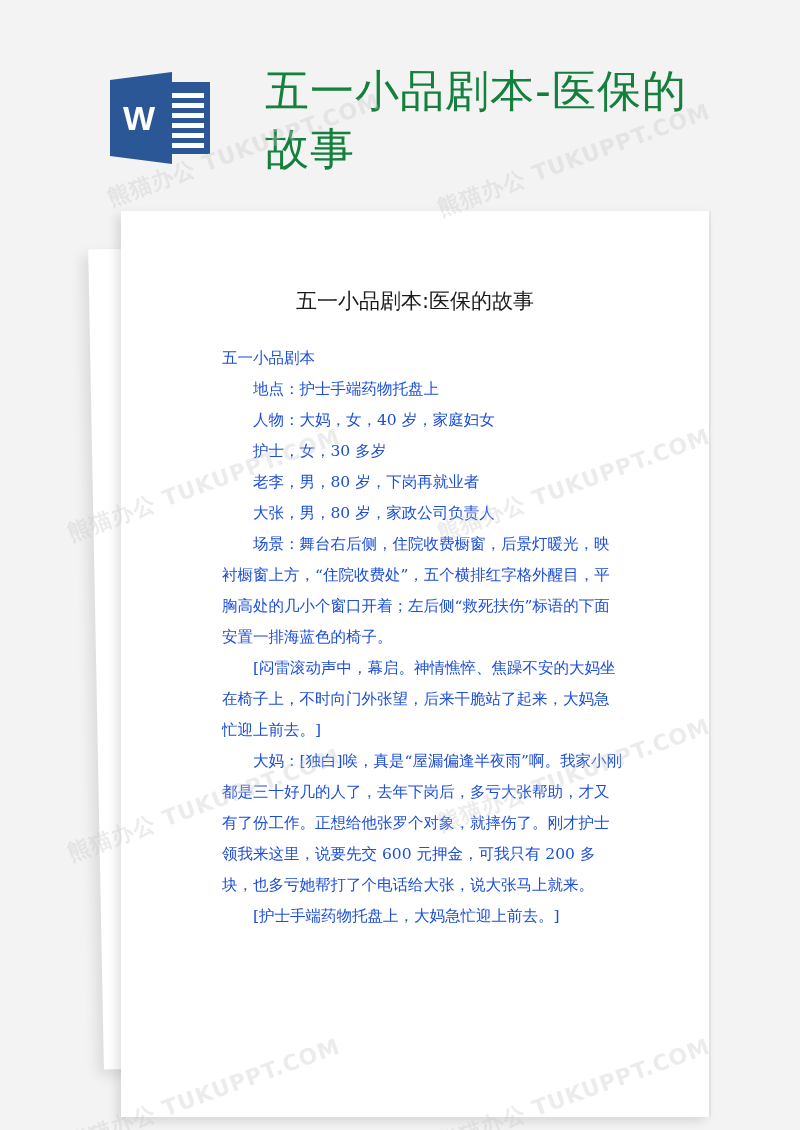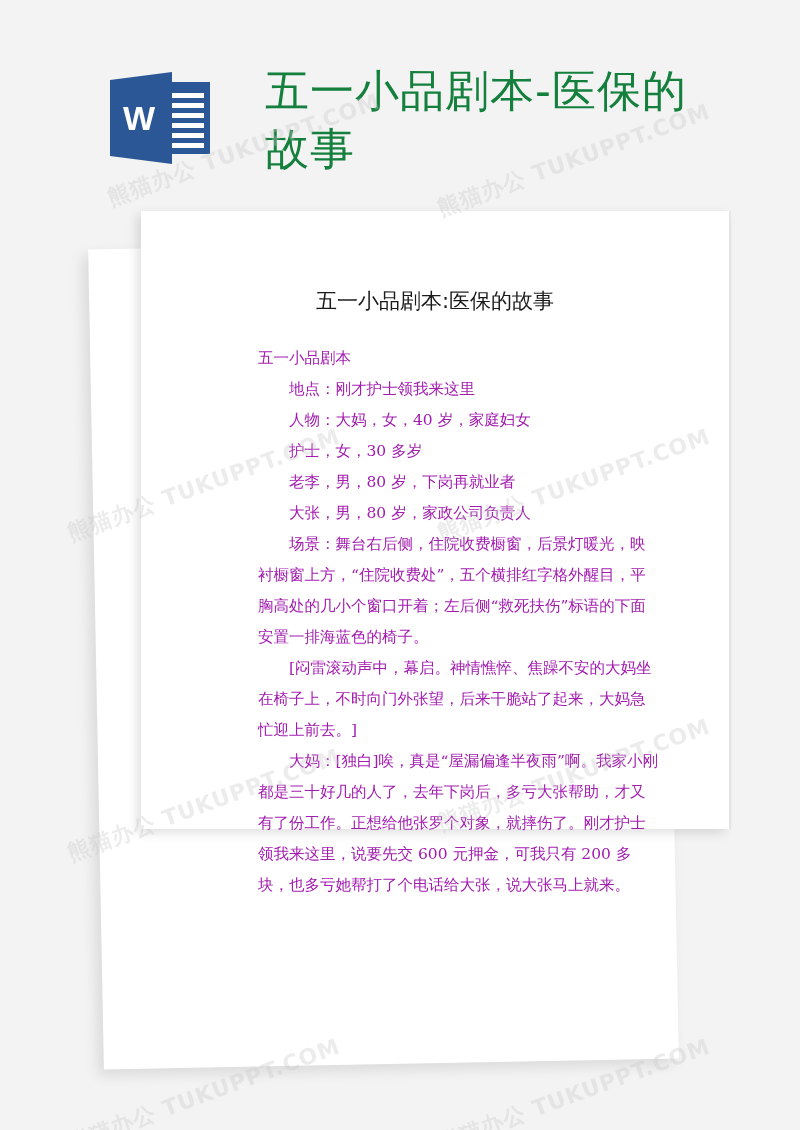--- a/index.html
+++ b/index.html
@@ -28,34 +28,33 @@
     }
     
     .page-back {
       position: absolute; left: 96px; top: 244px; width: 575px; height: 820px;
       background: #ffffff;
       box-shadow: -6px 6px 14px rgba(0,0,0,0.10);
       transform: rotate(-1.1deg);
       transform-origin: 50% 50%;
     }
     .page-front {
-      position: absolute; left: 121px; top: 211px; width: 588px; height: 618px;
+      position: absolute; left: 121px; top: 211px; width: 588px; height: 906px;
       background: #ffffff;
       box-shadow: -4px 4px 10px rgba(0,0,0,0.12), 2px 0 0 #e8e8e8;
-      margin-left: 20px;
     }
     .doc-title {
       position: absolute; left: 0; top: 76px; width: 100%;
       text-align: center;
       font-size: 21px; color: #1a1a1a;
       font-family: "DejaVu Sans", "Liberation Sans", sans-serif;
     }
     .doc-body {
-      position: absolute; left: 117px; top: 132px; width: 400px;
-      font-size: 15.5px; line-height: 31px; color: #a21caf;
+      position: absolute; left: 101px; top: 132px; width: 400px;
+      font-size: 15.5px; line-height: 31px; color: #1d4ed8;
     }
     .doc-body p {
       margin: 0; text-indent: 2em;
     }
     .doc-body p.no-indent { text-indent: 0; }
     
     .wm {
       position: absolute;
       font-family: "DejaVu Sans", "Liberation Sans", sans-serif;
       font-size: 22px; font-weight: bold;
@@ -87,28 +86,29 @@
   </div>
   <div class="header-title">五一小品剧本-医保的故事</div>
 </div>
 
 <div class="page-back"></div>
 
 <div class="page-front">
   <div class="doc-title">五一小品剧本:医保的故事</div>
   <div class="doc-body">
     <p class="no-indent">五一小品剧本</p>
-    <p>地点：刚才护士领我来这里</p>
+    <p>地点：护士手端药物托盘上</p>
     <p>人物：大妈，女，40 岁，家庭妇女</p>
     <p>护士，女，30 多岁</p>
     <p>老李，男，80 岁，下岗再就业者</p>
     <p>大张，男，80 岁，家政公司负责人</p>
     <p>场景：舞台右后侧，住院收费橱窗，后景灯暖光，映衬橱窗上方，“住院收费处”，五个横排红字格外醒目，平胸高处的几小个窗口开着；左后侧“救死扶伤”标语的下面安置一排海蓝色的椅子。</p>
     <p>[闷雷滚动声中，幕启。神情憔悴、焦躁不安的大妈坐在椅子上，不时向门外张望，后来干脆站了起来，大妈急忙迎上前去。]</p>
     <p>大妈：[独白]唉，真是“屋漏偏逢半夜雨”啊。我家小刚都是三十好几的人了，去年下岗后，多亏大张帮助，才又有了份工作。正想给他张罗个对象，就摔伤了。刚才护士领我来这里，说要先交 600 元押金，可我只有 200 多块，也多亏她帮打了个电话给大张，说大张马上就来。</p>
+    <p>[护士手端药物托盘上，大妈急忙迎上前去。]</p>
   </div>
 </div>
 
 <div class="wm" style="left:100px; top:135px;">熊猫办公 TUKUPPT.COM</div>
 <div class="wm" style="left:430px; top:145px;">熊猫办公 TUKUPPT.COM</div>
 <div class="wm" style="left:60px; top:470px;">熊猫办公 TUKUPPT.COM</div>
 <div class="wm" style="left:430px; top:470px;">熊猫办公 TUKUPPT.COM</div>
 <div class="wm" style="left:60px; top:790px;">熊猫办公 TUKUPPT.COM</div>
 <div class="wm" style="left:430px; top:760px;">熊猫办公 TUKUPPT.COM</div>
 <div class="wm" style="left:60px; top:1080px;">熊猫办公 TUKUPPT.COM</div>

